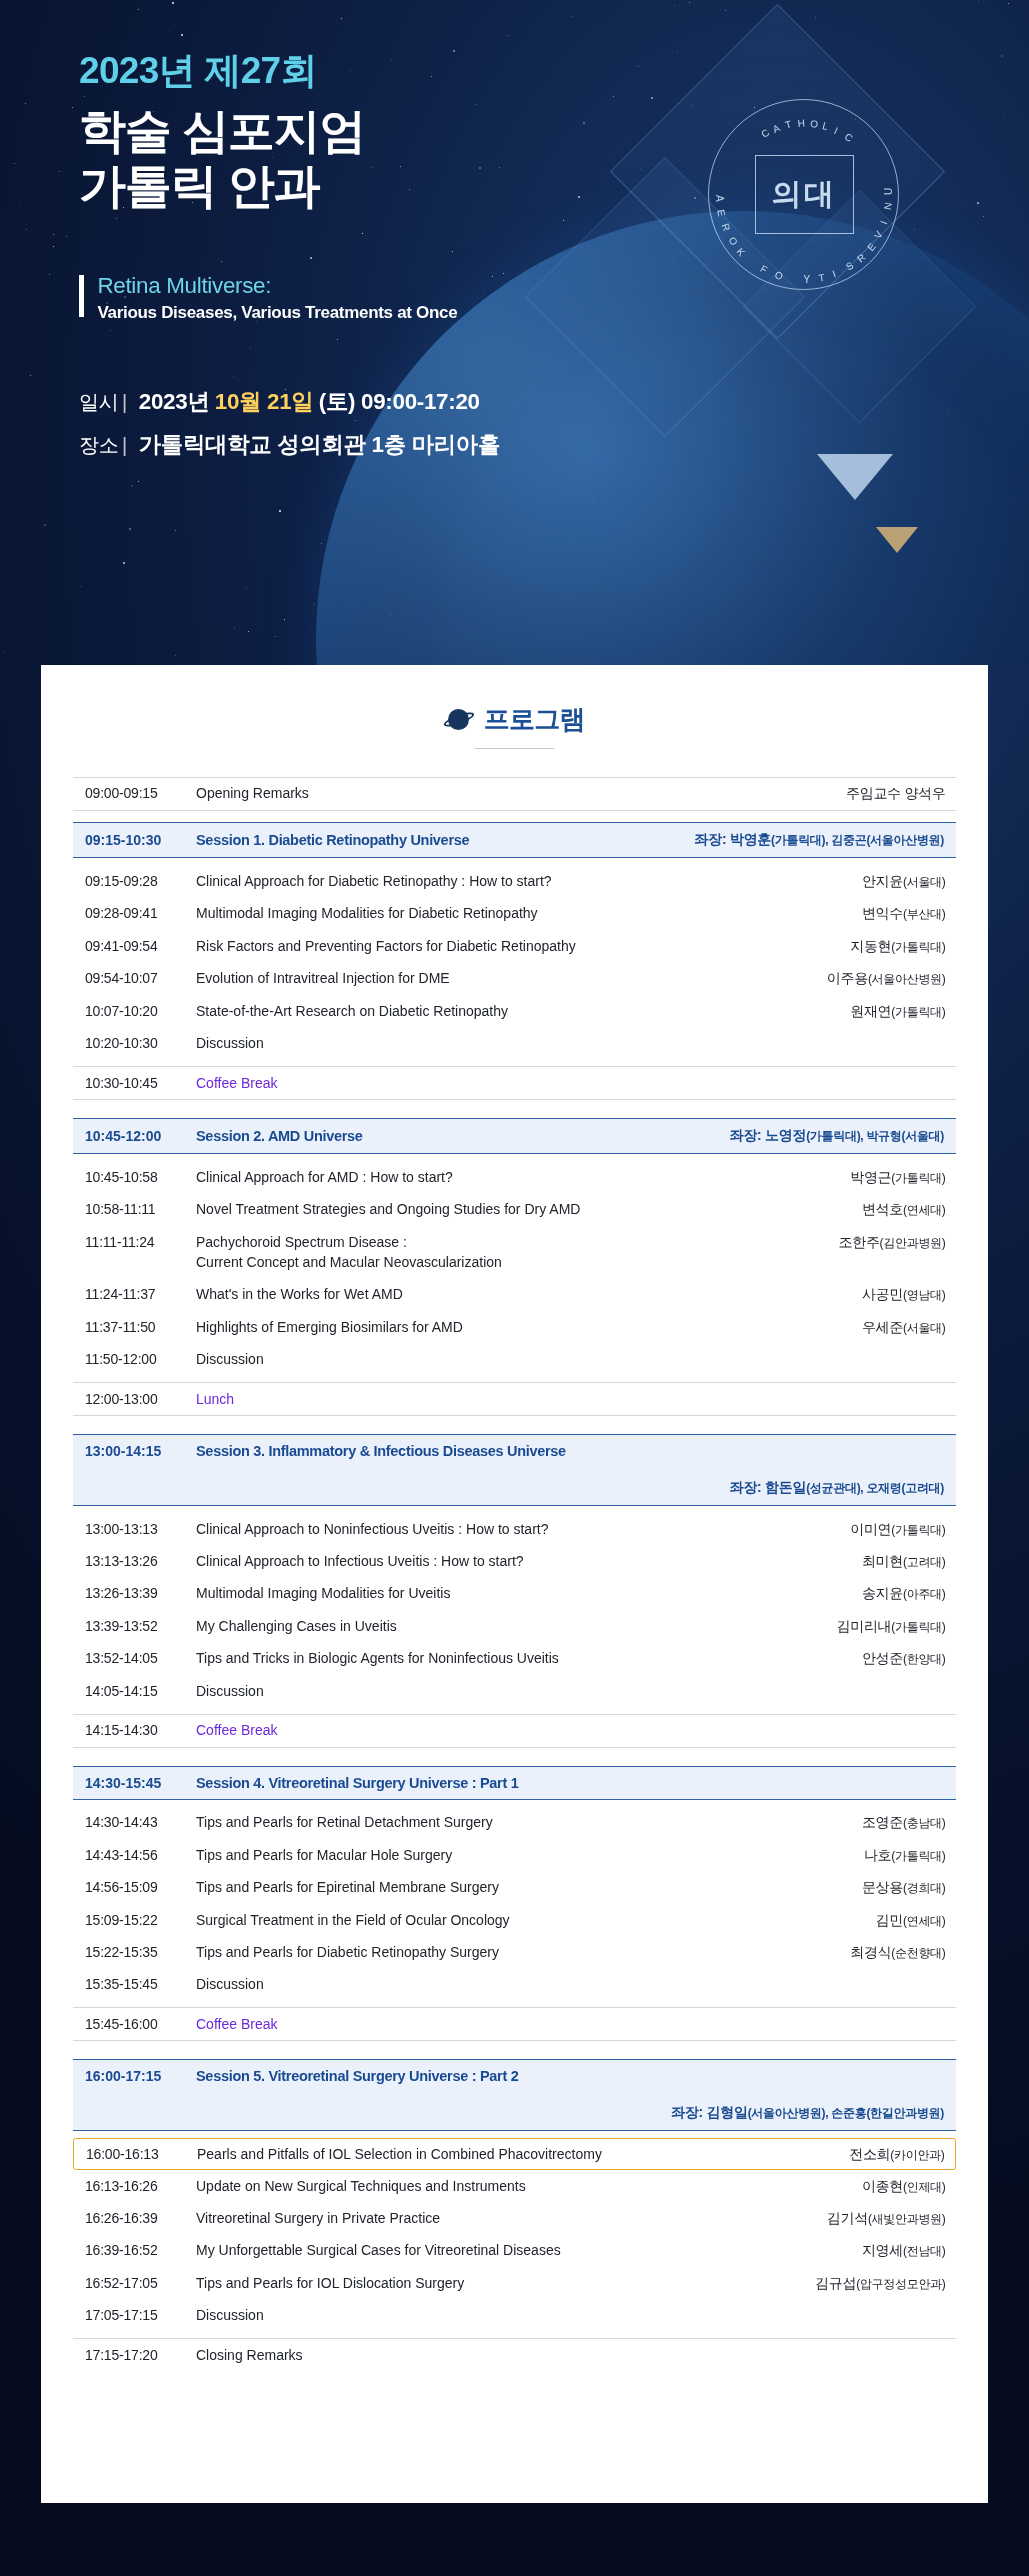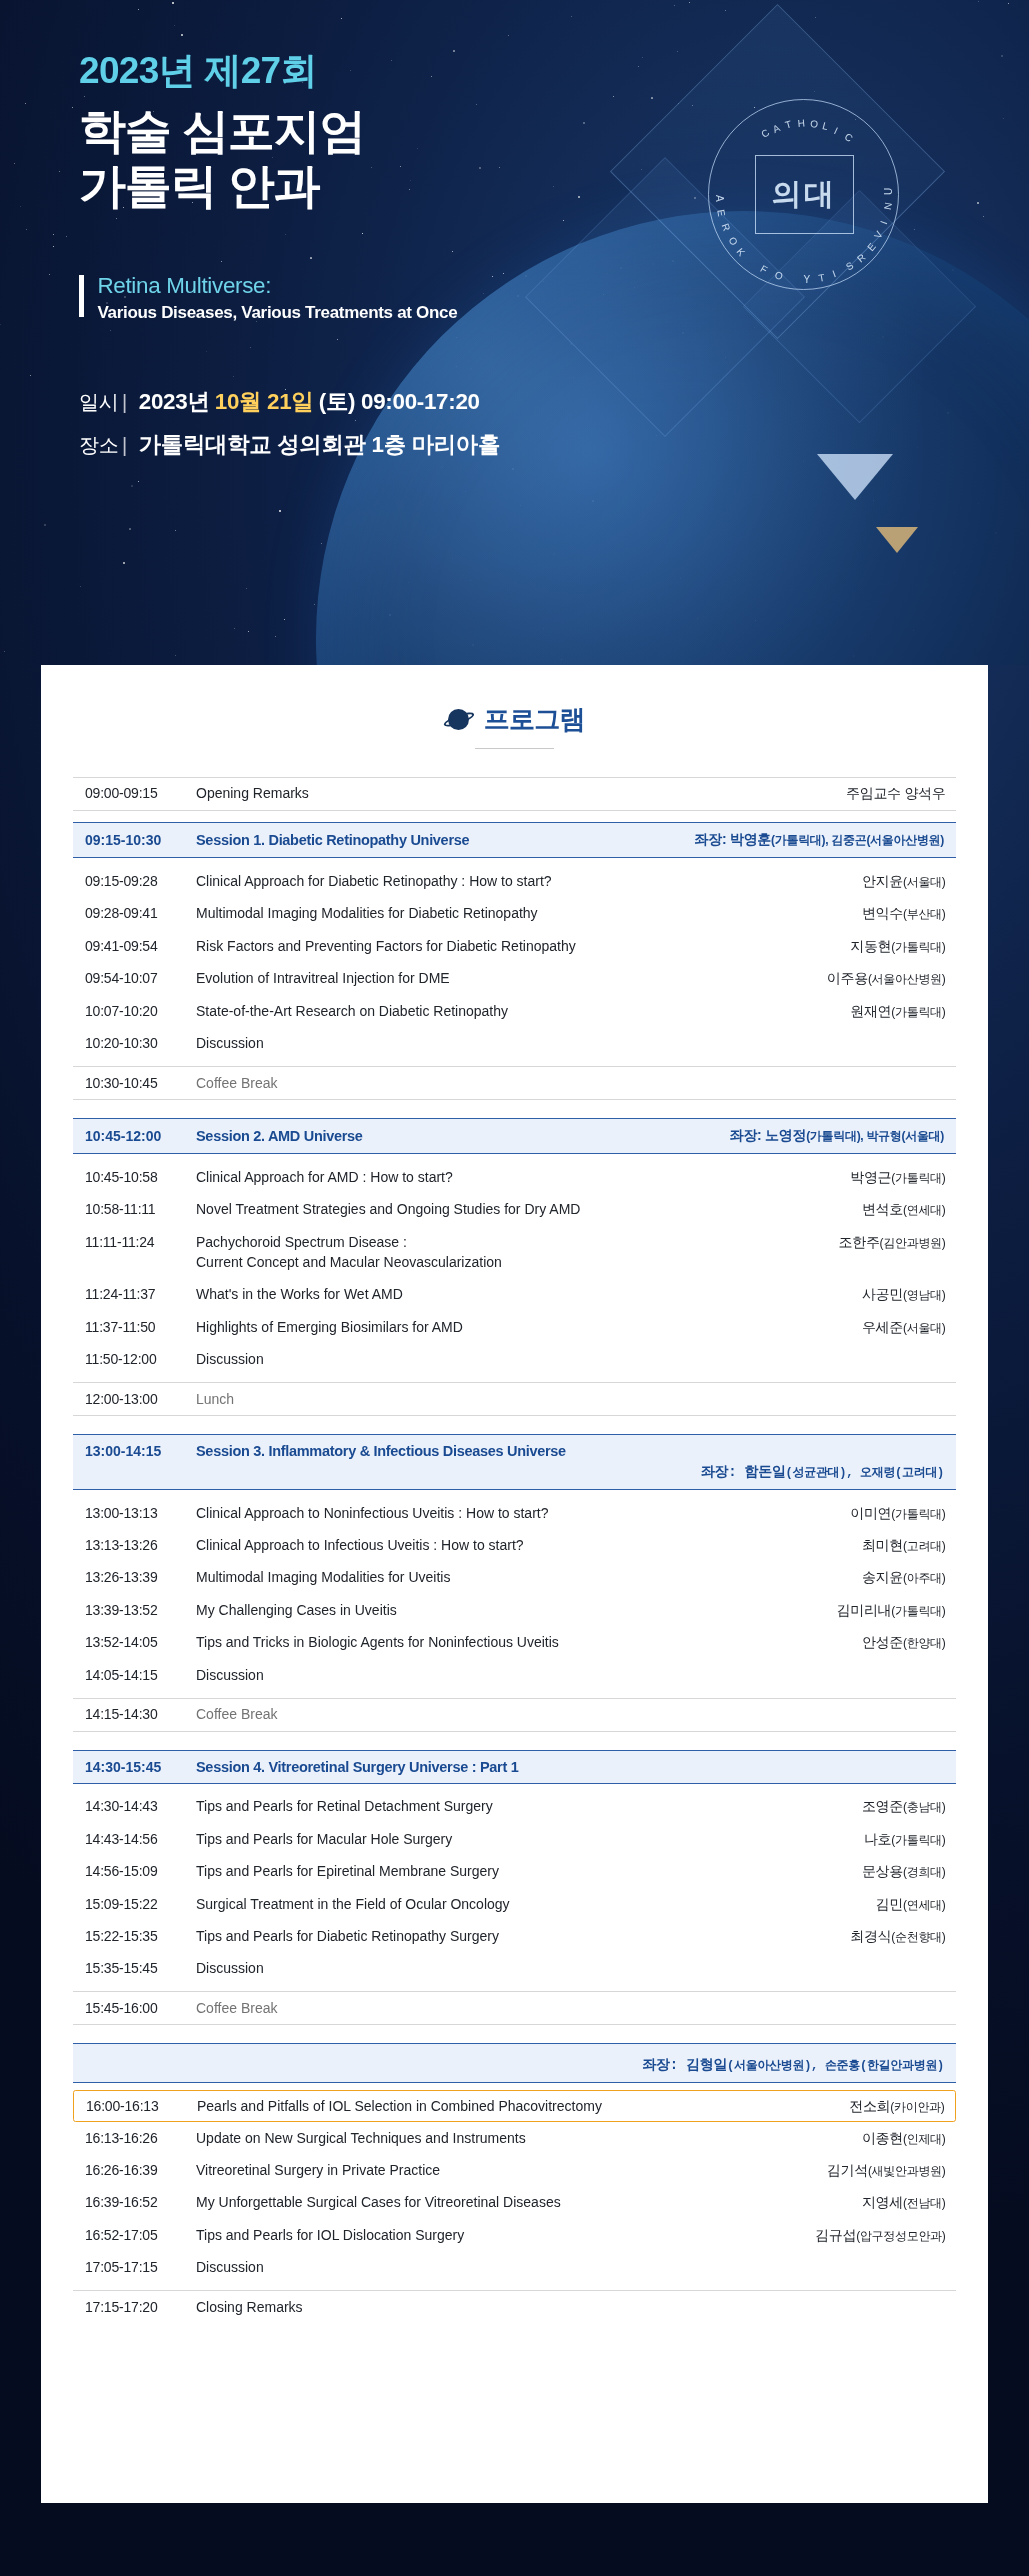--- a/index.html
+++ b/index.html
@@ -145,23 +145,23 @@
     padding: 8px 12px;
     display: flex; align-items: center; justify-content: space-between;
     flex-wrap: wrap;
   }
   .session .stime { width: 111px; flex: 0 0 111px; font-size: 14px; font-weight: bold; color: #1a4a91; }
   .session .stitle { font-size: 14.5px; font-weight: bold; color: #1a4a91; flex: 1 1 auto; letter-spacing: -0.3px; }
   .session .schair { font-size: 14px; font-weight: bold; color: #1a4a91; text-align: right; letter-spacing: -0.3px; }
   .session .schair small { font-size: 12px; }
   .session.two-line { display: block; }
   .session.two-line .line1 { display: flex; align-items: center; }
-  .session.two-line .line2 { text-align: right; margin-top: 4px; font-family: Liberation Mono, monospace; }
-
-  .break .desc { color: #737373; }
+  .session.two-line .line2 { text-align: right; margin-top: 20px; }
+
+  .break .desc { color: #6d28d9; }
   .highlight-row {
     border: 1.3px solid #f0a11e;
     border-radius: 2.6px;
   }
   .highlight-row .tline { padding-top: 4.6px; padding-bottom: 4.6px; }
 
   .spacer { height: 12px; }
   .spacer-sm { height: 6.6px; }
 </style>
 </head>
@@ -624,20 +624,24 @@
         <div class="sep"></div>
         <div class="tline break">
           <div class="time">15:45-16:00</div>
           <div class="desc">Coffee Break</div>
           <div class="who"></div>
         </div>
         <div class="sep"></div>
         <div class="spacer-sm"></div>
         <div class="spacer"></div>
         <div class="session two-line">
+          <div class="line1">
+            <div class="stime">16:00-17:15</div>
+            <div class="stitle">Session 5. Vitreoretinal Surgery Universe : Part 2</div>
+          </div>
           <div class="line2"><span class="schair">좌장: 김형일<small>(서울아산병원), 손준홍(한길안과병원)</small></span></div>
         </div>
         <div class="spacer-sm"></div>
         <div class="highlight-row">
           <div class="tline">
             <div class="time">16:00-16:13</div>
             <div class="desc">Pearls and Pitfalls of IOL Selection in Combined Phacovitrectomy</div>
             <div class="who">전소희<small>(카이안과)</small></div>
           </div>
         </div>

